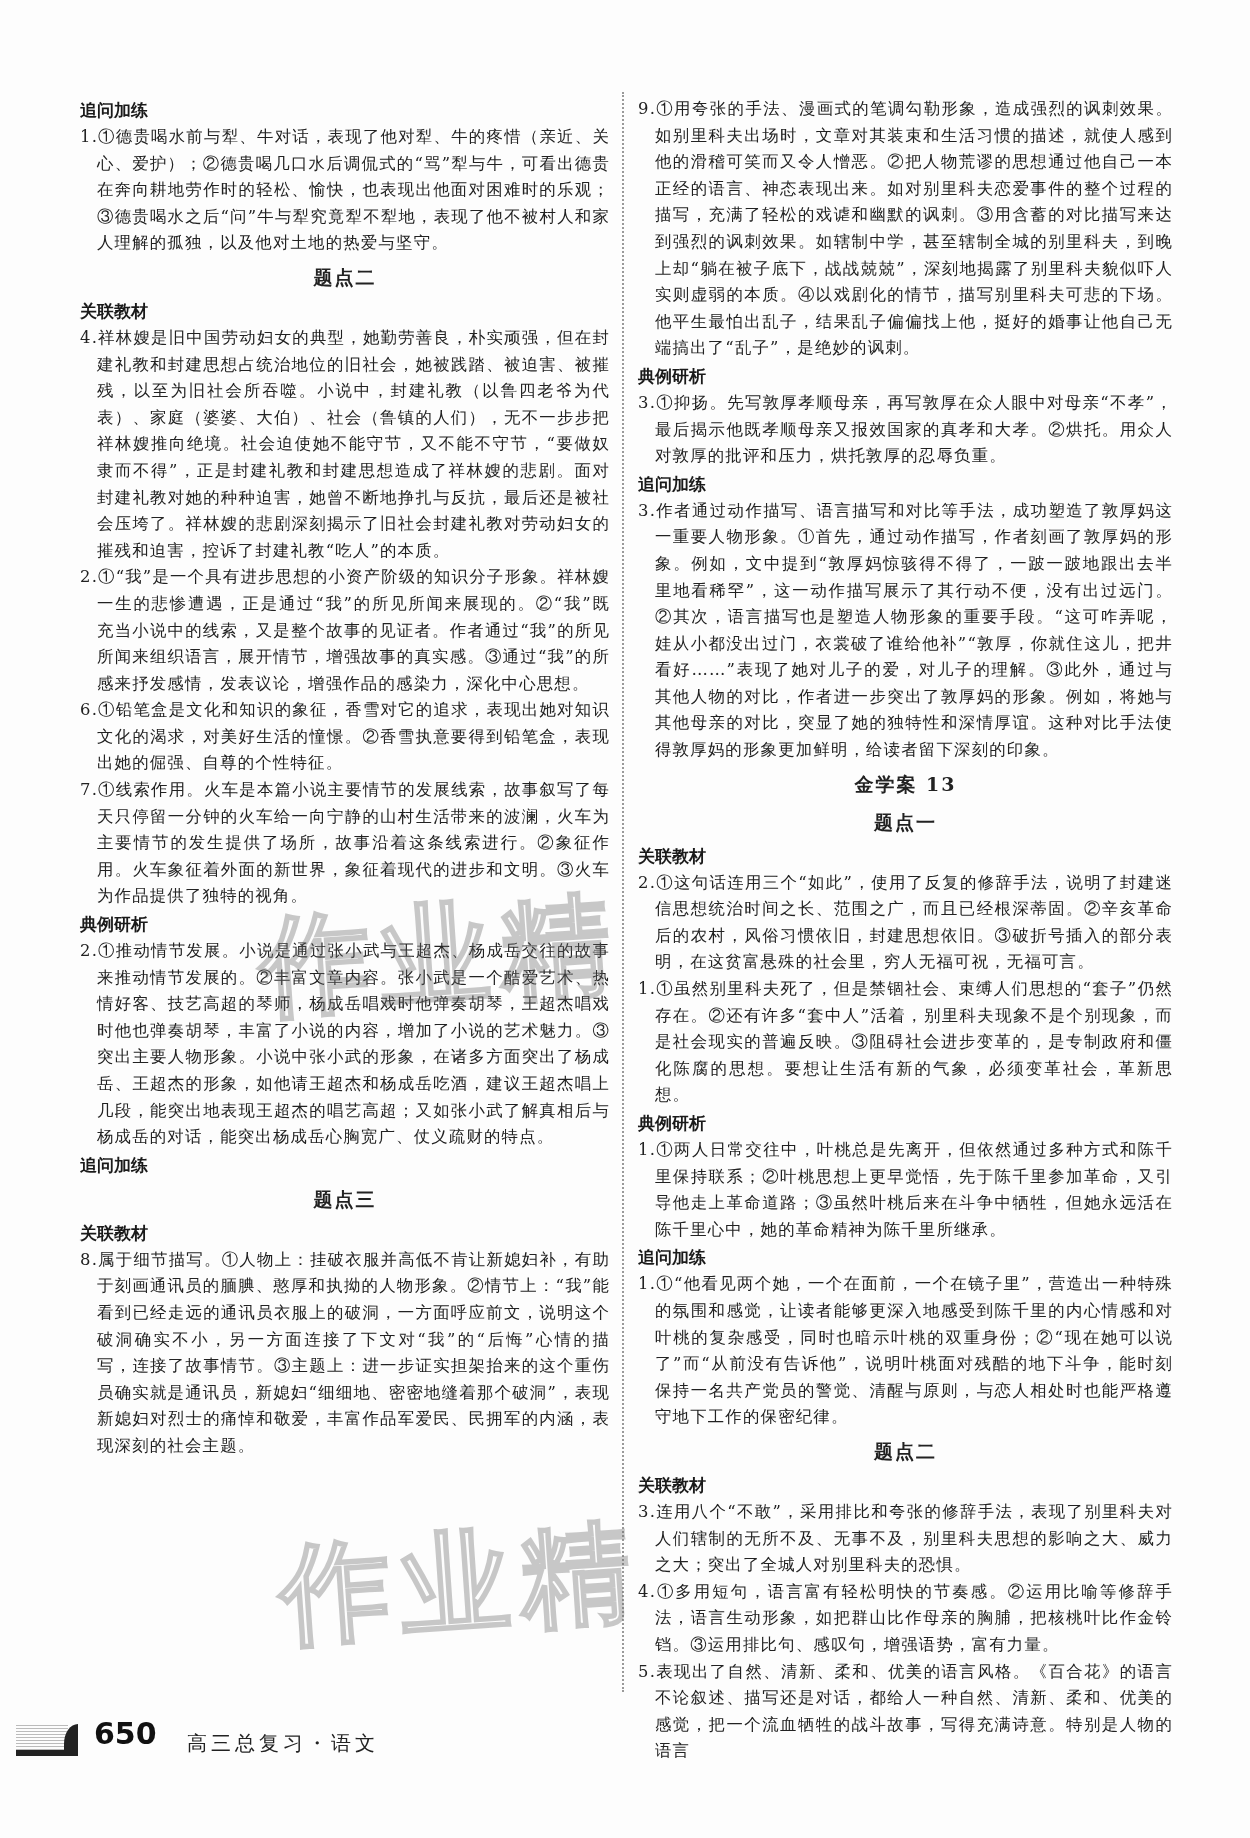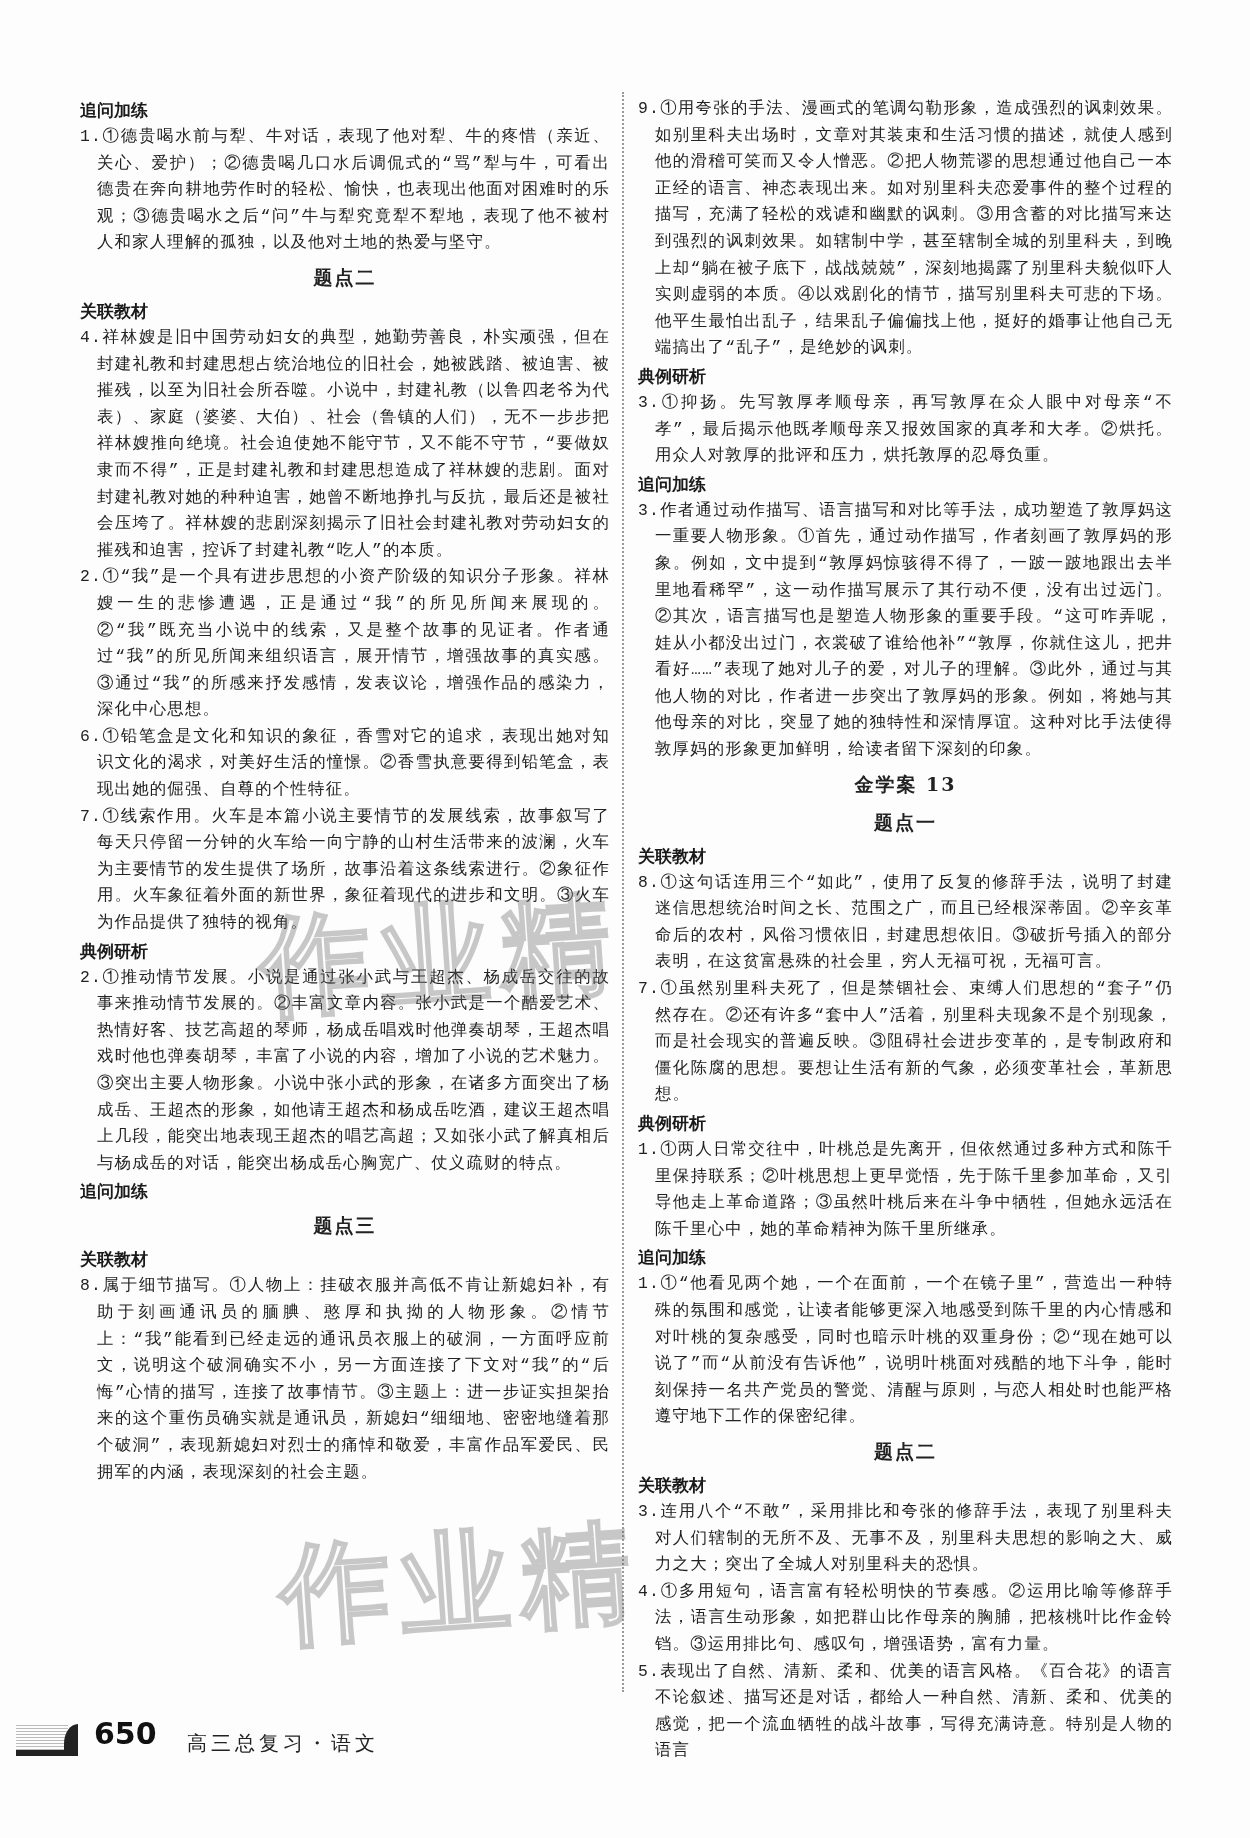--- a/index.html
+++ b/index.html
@@ -21,21 +21,21 @@
     font-weight: bold; font-size: 17px; line-height: 28px; margin: 0; color: #1a1a1a;
   }
   .sec-title {
     font-family: "DejaVu Sans", "Liberation Sans", sans-serif;
     font-weight: bold; font-size: 19px; text-align: center; line-height: 36px; margin: 2px 0;
     letter-spacing: 2px;
   }
   .sec-title .num { font-family: "DejaVu Serif", serif; font-weight: bold; text-align: right; }
   .item {
     font-size: 16.4px; line-height: 26.6px; text-align: justify;
-    padding-left: 17px; text-indent: -17px; margin: 0; letter-spacing: 1.2px; font-family: Liberation Mono, monospace;
+    padding-left: 17px; text-indent: -17px; margin: 0; letter-spacing: 1.2px;
   }
   .footer { position: absolute; left: 0; top: 1710px; height: 50px; width: 600px; }
   .footer-tab {
     position: absolute; left: 16px; top: 14px; width: 62px; height: 32px;
   }
   .footer-tab .dots {
     position: absolute; left: 0; top: 0; width: 52px; height: 26px;
     background-image: repeating-linear-gradient(0deg, #bbb 0 1px, transparent 1px 3px);
   }
   .footer-tab .bar {
@@ -85,22 +85,22 @@
     </div>
   <div class="col col-right" id="right-col">
       <p class="item">9.①用夸张的手法、漫画式的笔调勾勒形象，造成强烈的讽刺效果。如别里科夫出场时，文章对其装束和生活习惯的描述，就使人感到他的滑稽可笑而又令人憎恶。②把人物荒谬的思想通过他自己一本正经的语言、神态表现出来。如对别里科夫恋爱事件的整个过程的描写，充满了轻松的戏谑和幽默的讽刺。③用含蓄的对比描写来达到强烈的讽刺效果。如辖制中学，甚至辖制全城的别里科夫，到晚上却“躺在被子底下，战战兢兢”，深刻地揭露了别里科夫貌似吓人实则虚弱的本质。④以戏剧化的情节，描写别里科夫可悲的下场。他平生最怕出乱子，结果乱子偏偏找上他，挺好的婚事让他自己无端搞出了“乱子”，是绝妙的讽刺。</p>
       <div class="sec-label">典例研析</div>
       <p class="item">3.①抑扬。先写敦厚孝顺母亲，再写敦厚在众人眼中对母亲“不孝”，最后揭示他既孝顺母亲又报效国家的真孝和大孝。②烘托。用众人对敦厚的批评和压力，烘托敦厚的忍辱负重。</p>
       <div class="sec-label">追问加练</div>
       <p class="item">3.作者通过动作描写、语言描写和对比等手法，成功塑造了敦厚妈这一重要人物形象。①首先，通过动作描写，作者刻画了敦厚妈的形象。例如，文中提到“敦厚妈惊骇得不得了，一跛一跛地跟出去半里地看稀罕”，这一动作描写展示了其行动不便，没有出过远门。②其次，语言描写也是塑造人物形象的重要手段。“这可咋弄呢，娃从小都没出过门，衣裳破了谁给他补”“敦厚，你就住这儿，把井看好……”表现了她对儿子的爱，对儿子的理解。③此外，通过与其他人物的对比，作者进一步突出了敦厚妈的形象。例如，将她与其他母亲的对比，突显了她的独特性和深情厚谊。这种对比手法使得敦厚妈的形象更加鲜明，给读者留下深刻的印象。</p>
       <div class="sec-title"><span>金学案</span> <span class="num">13</span></div>
       <div class="sec-title"><span>题点一</span></div>
       <div class="sec-label">关联教材</div>
-      <p class="item">8.①这句话连用三个“如此”，使用了反复的修辞手法，说明了封建迷信思想统治时间之长、范围之广，而且已经根深蒂固。②辛亥革命后的农村，风俗习惯依旧，封建思想依旧。③破折号插入的部分表明，在这贫富悬殊的社会里，穷人无福可祝，无福可言。</p>
-      <p class="item">7.①虽然别里科夫死了，但是禁锢社会、束缚人们思想的“套子”仍然存在。②还有许多“套中人”活着，别里科夫现象不是个别现象，而是社会现实的普遍反映。③阻碍社会进步变革的，是专制政府和僵化陈腐的思想。要想让生活有新的气象，必须变革社会，革新思想。</p>
+      <p class="item">2.①这句话连用三个“如此”，使用了反复的修辞手法，说明了封建迷信思想统治时间之长、范围之广，而且已经根深蒂固。②辛亥革命后的农村，风俗习惯依旧，封建思想依旧。③破折号插入的部分表明，在这贫富悬殊的社会里，穷人无福可祝，无福可言。</p>
+      <p class="item">1.①虽然别里科夫死了，但是禁锢社会、束缚人们思想的“套子”仍然存在。②还有许多“套中人”活着，别里科夫现象不是个别现象，而是社会现实的普遍反映。③阻碍社会进步变革的，是专制政府和僵化陈腐的思想。要想让生活有新的气象，必须变革社会，革新思想。</p>
       <div class="sec-label">典例研析</div>
       <p class="item">1.①两人日常交往中，叶桃总是先离开，但依然通过多种方式和陈千里保持联系；②叶桃思想上更早觉悟，先于陈千里参加革命，又引导他走上革命道路；③虽然叶桃后来在斗争中牺牲，但她永远活在陈千里心中，她的革命精神为陈千里所继承。</p>
       <div class="sec-label">追问加练</div>
       <p class="item">1.①“他看见两个她，一个在面前，一个在镜子里”，营造出一种特殊的氛围和感觉，让读者能够更深入地感受到陈千里的内心情感和对叶桃的复杂感受，同时也暗示叶桃的双重身份；②“现在她可以说了”而“从前没有告诉他”，说明叶桃面对残酷的地下斗争，能时刻保持一名共产党员的警觉、清醒与原则，与恋人相处时也能严格遵守地下工作的保密纪律。</p>
       <div class="sec-title"><span>题点二</span></div>
       <div class="sec-label">关联教材</div>
       <p class="item">3.连用八个“不敢”，采用排比和夸张的修辞手法，表现了别里科夫对人们辖制的无所不及、无事不及，别里科夫思想的影响之大、威力之大；突出了全城人对别里科夫的恐惧。</p>
       <p class="item">4.①多用短句，语言富有轻松明快的节奏感。②运用比喻等修辞手法，语言生动形象，如把群山比作母亲的胸脯，把核桃叶比作金铃铛。③运用排比句、感叹句，增强语势，富有力量。</p>
       <p class="item">5.表现出了自然、清新、柔和、优美的语言风格。《百合花》的语言不论叙述、描写还是对话，都给人一种自然、清新、柔和、优美的感觉，把一个流血牺牲的战斗故事，写得充满诗意。特别是人物的语言</p>
     </div>

